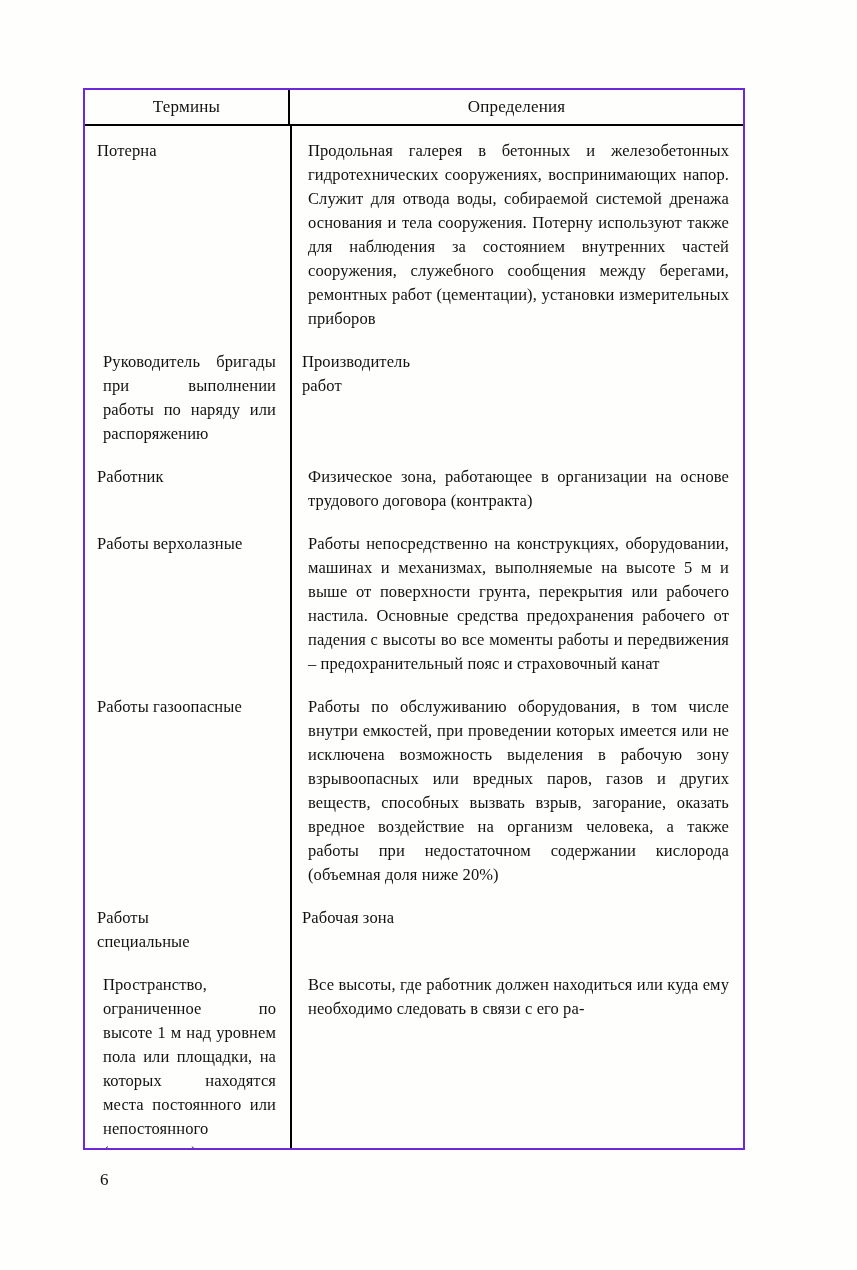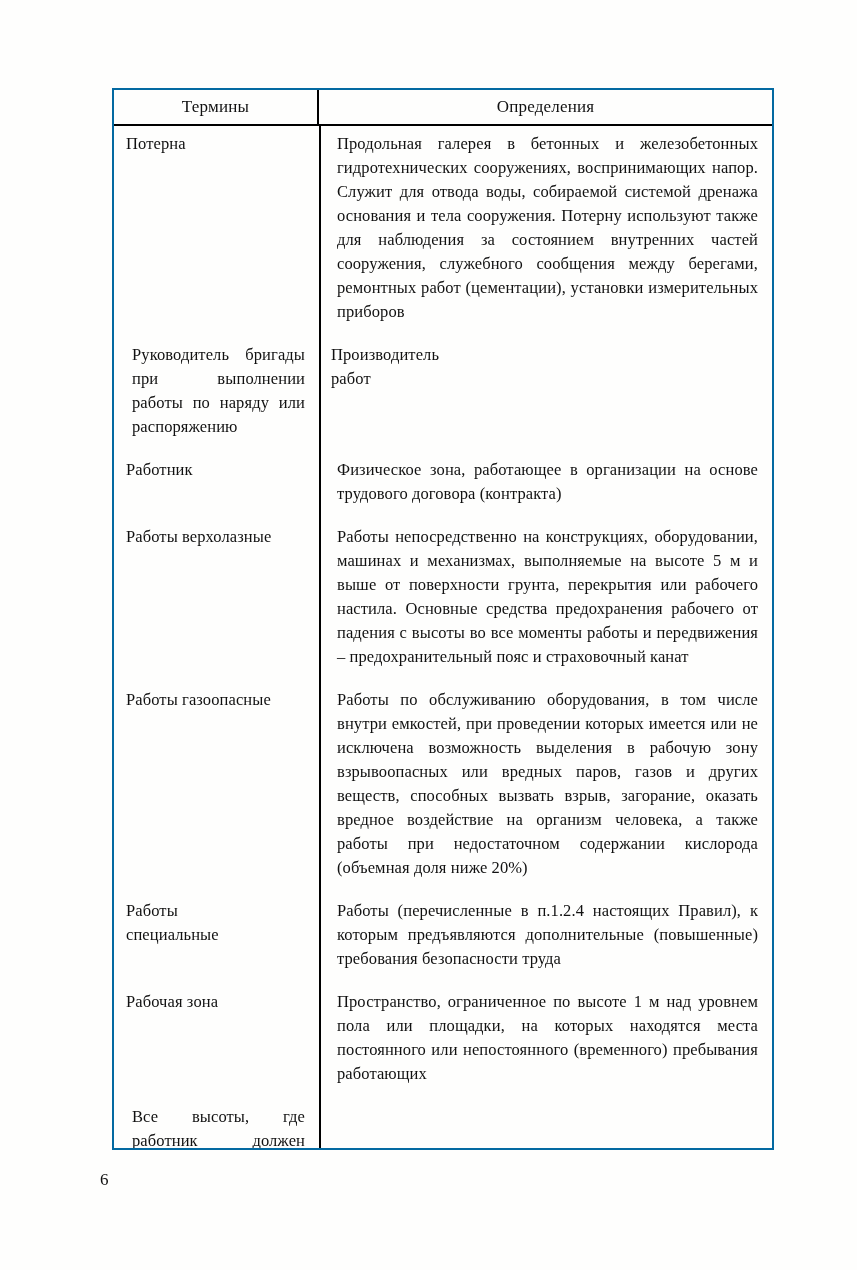--- a/index.html
+++ b/index.html
@@ -15,25 +15,25 @@
   .page {
     position: relative;
     width: 857px;
     height: 1270px;
     background: #fefefd;
     overflow: hidden;
   }
 
   .doc-table {
     position: absolute;
-    left: 112px;
+    left: 83px;
     top: 88px;
     width: 662px;
     height: 1062px;
-    border: 2px solid #0369a1;
+    border: 2px solid #6d28d9;
     display: flex;
     flex-direction: column;
     background: transparent;
   }
 
   .table-head {
     flex: 0 0 auto;
     display: grid;
     grid-template-columns: 205px 1fr;
     border-bottom: 2px solid #000;
@@ -82,21 +82,21 @@
   }
 
   .def {
     padding-left: 18px;
     padding-right: 14px;
     text-align: justify;
     hyphens: auto;
     -webkit-hyphens: auto;
   }
 
-  .cell.first { padding-top: 6px; }
+  .cell.first { padding-top: 13px; }
 
   .page-number {
     position: absolute;
     left: 100px;
     top: 1170px;
     font-size: 17px;
   }
 </style>
 </head>
 <body>
@@ -124,21 +124,20 @@
       <div class="cell def" lang="ru">Физическое зона, работающее в организации на основе трудового договора (контракта)</div>
 
       <div class="cell term">Работы верхолазные</div>
       <div class="cell def" lang="ru">Работы непосредственно на конструкциях, оборудовании, машинах и механизмах, выполняемые на высоте 5 м и выше от поверхности грунта, перекрытия или рабочего настила. Основные средства предохранения рабочего от падения с высоты во все моменты работы и передвижения – предохранительный пояс и страховочный канат</div>
 
       <div class="cell term">Работы газоопасные</div>
       <div class="cell def" lang="ru">Работы по обслуживанию оборудования, в том числе внутри емкостей, при проведении которых имеется или не исключена возможность выделения в рабочую зону взрывоопасных или вредных паров, газов и других веществ, способных вызвать взрыв, загорание, оказать вредное воздействие на организм человека, а также работы при недостаточном содержании кислорода (объемная доля ниже 20%)</div>
 
       <div class="cell term">Работы
 специальные</div>
-      <div class="cell def" lang="ru">Работы (перечисленные в п.1.2.4 настоящих Правил), к которым предъявляются дополнительные (повышенные) требования безопасности труда</div>
 
       <div class="cell term">Рабочая зона</div>
       <div class="cell def" lang="ru">Пространство, ограниченное по высоте 1 м над уровнем пола или площадки, на которых находятся места постоянного или непостоянного (временного) пребывания работающих</div>
 
       <div class="cell def" lang="ru">Все высоты, где работник должен находиться или куда ему необходимо следовать в связи с его ра-</div>
     </div>
 
   </div>
 
   <div class="page-number">6</div>

